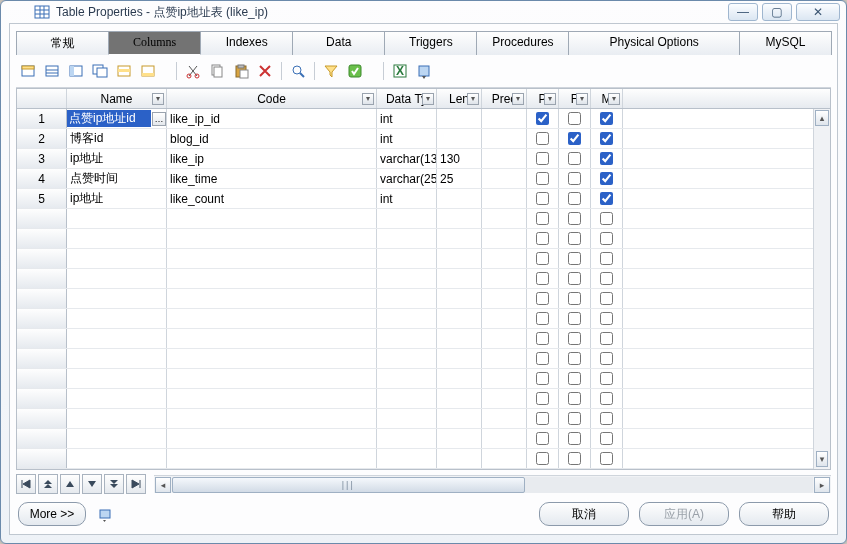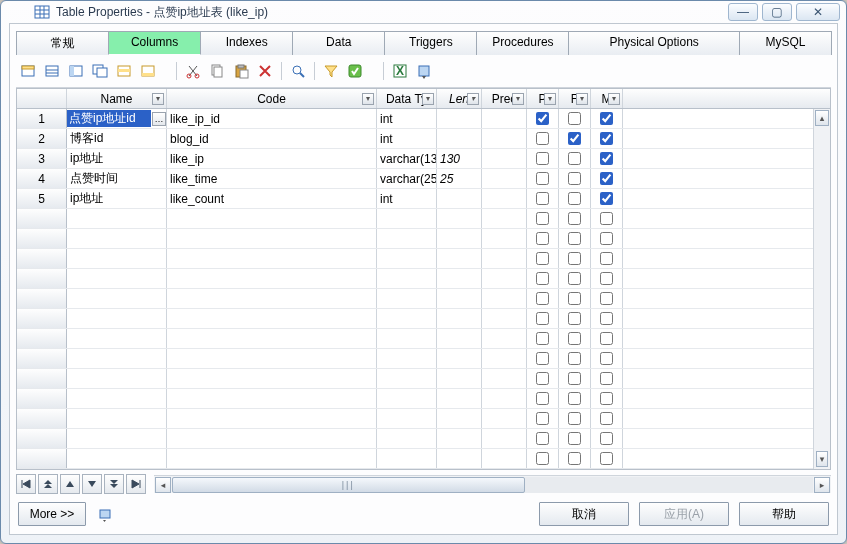--- a/index.html
+++ b/index.html
@@ -7,58 +7,58 @@
 .window { width: 847px; height: 544px; background: linear-gradient(#fdfdfe,#eef2f7); border: 1px solid #6b8aab; border-radius: 6px; box-shadow: 0 0 4px rgba(0,0,0,.3); display: flex; flex-direction: column; position: relative; }
 .titlebar { height: 30px; display: flex; align-items: center; padding: 0 6px; margin-left: 27px; }
 .titlebar .app-icon { width: 16px; height: 16px; margin-right: 6px; display: inline-flex; }
 .titlebar .title { flex: 1; color: #2b3b50; text-shadow: 0 1px 0 #fff; }
 .winbtns { display: flex; gap: 4px; }
 .winbtn { width: 30px; height: 18px; border: 1px solid #9fb6cf; border-radius: 3px; background: linear-gradient(#fbfdff,#dbe6f2); display: flex; align-items: center; justify-content: center; color: #3a5572; cursor: default; }
 .winbtn.close { width: 44px; }
 .content { flex:1; margin: 0 8px 8px 8px; border: 1px solid #bfc7d0; background: #fdfdfe; display: flex; flex-direction: column; padding: 6px; }
 .tabs-row { display: flex; border-bottom: 1px solid #9fa9b5; }
 .tab { border: 1px solid #9fa9b5; border-bottom: none; background: linear-gradient(#fefefe,#e9edf2); padding: 3px 0; text-align: center; cursor: default; position: relative; top: 1px; margin-right: -1px; }
-.tab.active { background: #86efac; border-bottom: 1px solid #fdfdfe; z-index: 2; }
+.tab.active { background: #737373; border-bottom: 1px solid #fdfdfe; z-index: 2; font-family: Liberation Serif, serif; }
 .tabs-row.top .tab { flex:1; }
 .tabs-row.bottom .tab { width: 95px; }
 .tabs-row.bottom .tab.wide { width: 175px; }
 .toolbar { display: flex; align-items: center; gap: 4px; padding: 6px 2px; border-bottom: 1px solid #d0d5dc; }
 .tbtn { width: 20px; height: 20px; display: flex; align-items: center; justify-content: center; border: 1px solid transparent; }
 .tsep { width: 1px; height: 18px; background: #c7cdd5; margin: 0 2px; }
 .grid-wrap { flex:1; border: 1px solid #b8c0ca; display: flex; flex-direction: column; min-height: 0; }
 .grid-header, .grid-row { display: flex; }
 .grid-header { background: linear-gradient(#fefefe,#e6eaef); border-bottom: 1px solid #b8c0ca; }
 .gh, .gc { border-right: 1px solid #cfd5dc; display: flex; align-items: center; height: 19px; padding: 0 3px; overflow: hidden; white-space: nowrap; position: relative; }
 .gh { justify-content: center; }
 .gh .dd { position: absolute; right: 2px; width: 12px; height: 12px; border: 1px solid #9aa3ae; background: linear-gradient(#fff,#dfe4ea); display:flex; align-items:center; justify-content:center; font-size:8px; color:#555; }
 .c-idx { width: 50px; background: linear-gradient(#fefefe,#e6eaef); justify-content: center; }
 .c-name { width: 100px; }
 .c-code { width: 210px; }
 .c-dt { width: 60px; }
-.c-len { width: 45px; font-style: italic; }
+.c-len { width: 45px; }
 .c-prec { width: 45px; }
 .c-p { width: 32px; justify-content:center; }
 .c-f { width: 32px; justify-content:center; }
 .c-m { width: 32px; justify-content:center; }
 .grid-body { flex:1; overflow: hidden; background: #fff; position: relative; }
 .grid-row { border-bottom: 1px solid #e6e9ed; }
 .grid-row .c-idx { border-right: 1px solid #b8c0ca; }
 .gc input[type=checkbox] { margin:0; }
 .sel-cell { background: #2b61c7; color: #fff; padding: 0 2px; flex:1; }
 .ellipsis-btn { width: 14px; height: 14px; border: 1px solid #9aa3ae; background: linear-gradient(#fff,#e4e8ed); font-size: 9px; display:flex; align-items:center; justify-content:center; margin-left:1px; }
 .chk-blue { accent-color: #2b61c7; }
 .hscroll { height: 18px; background: #f0f2f5; border-top: 1px solid #cfd5dc; display:flex; align-items:center; position:relative; }
 .hscroll .track { flex:1; background:#e8ebef; height:16px; margin:0 18px; position:relative; }
 .hscroll .thumb { position:absolute; left:0; top:0; height:16px; width:55%; background:linear-gradient(#f5f8fc,#d2dbe6); border:1px solid #9fb0c3; border-radius:2px; display:flex; align-items:center; justify-content:center; color:#7a8a9c; font-size:9px; letter-spacing:2px; }
 .hscroll .arr { position:absolute; width:16px; height:16px; border:1px solid #9fb0c3; background:linear-gradient(#fff,#dfe5ec); display:flex; align-items:center; justify-content:center; font-size:9px; color:#555; top:1px; }
 .navbtns { display:flex; gap:2px; padding: 4px 0 0 0; align-items:center; }
 .navb { width:20px; height:20px; border:1px solid #a9b3bf; background:linear-gradient(#fefefe,#e5e9ee); display:flex; align-items:center; justify-content:center; font-size:10px; color:#3a4a5c; }
 .footer { display:flex; align-items:center; padding: 8px 2px 2px 2px; gap: 10px; }
 .footer .spacer { flex:1; }
-.btn { min-width: 90px; height: 24px; border:1px solid #8c9aab; background:linear-gradient(#fefefe,#e4e9ef); border-radius:1px; display:flex; align-items:center; justify-content:center; cursor:default; }
+.btn { min-width: 90px; height: 24px; border:1px solid #8c9aab; background:linear-gradient(#fefefe,#e4e9ef); border-radius:10px; display:flex; align-items:center; justify-content:center; cursor:default; }
 .btn.disabled { color:#9aa1a9; }
 .btn.more { min-width: 68px; }
 .vscroll { position:absolute; right:0; top:0; bottom:0; width:17px; background:#f0f2f5; border-left:1px solid #cfd5dc; }
 .vscroll .varr { height:16px; border:1px solid #9fb0c3; background:linear-gradient(#fff,#dfe5ec); display:flex; align-items:center; justify-content:center; font-size:9px; color:#555; margin:1px; }
 svg { display:block; }
 </style>
 </head>
 <body>
 
 <div class="window">

